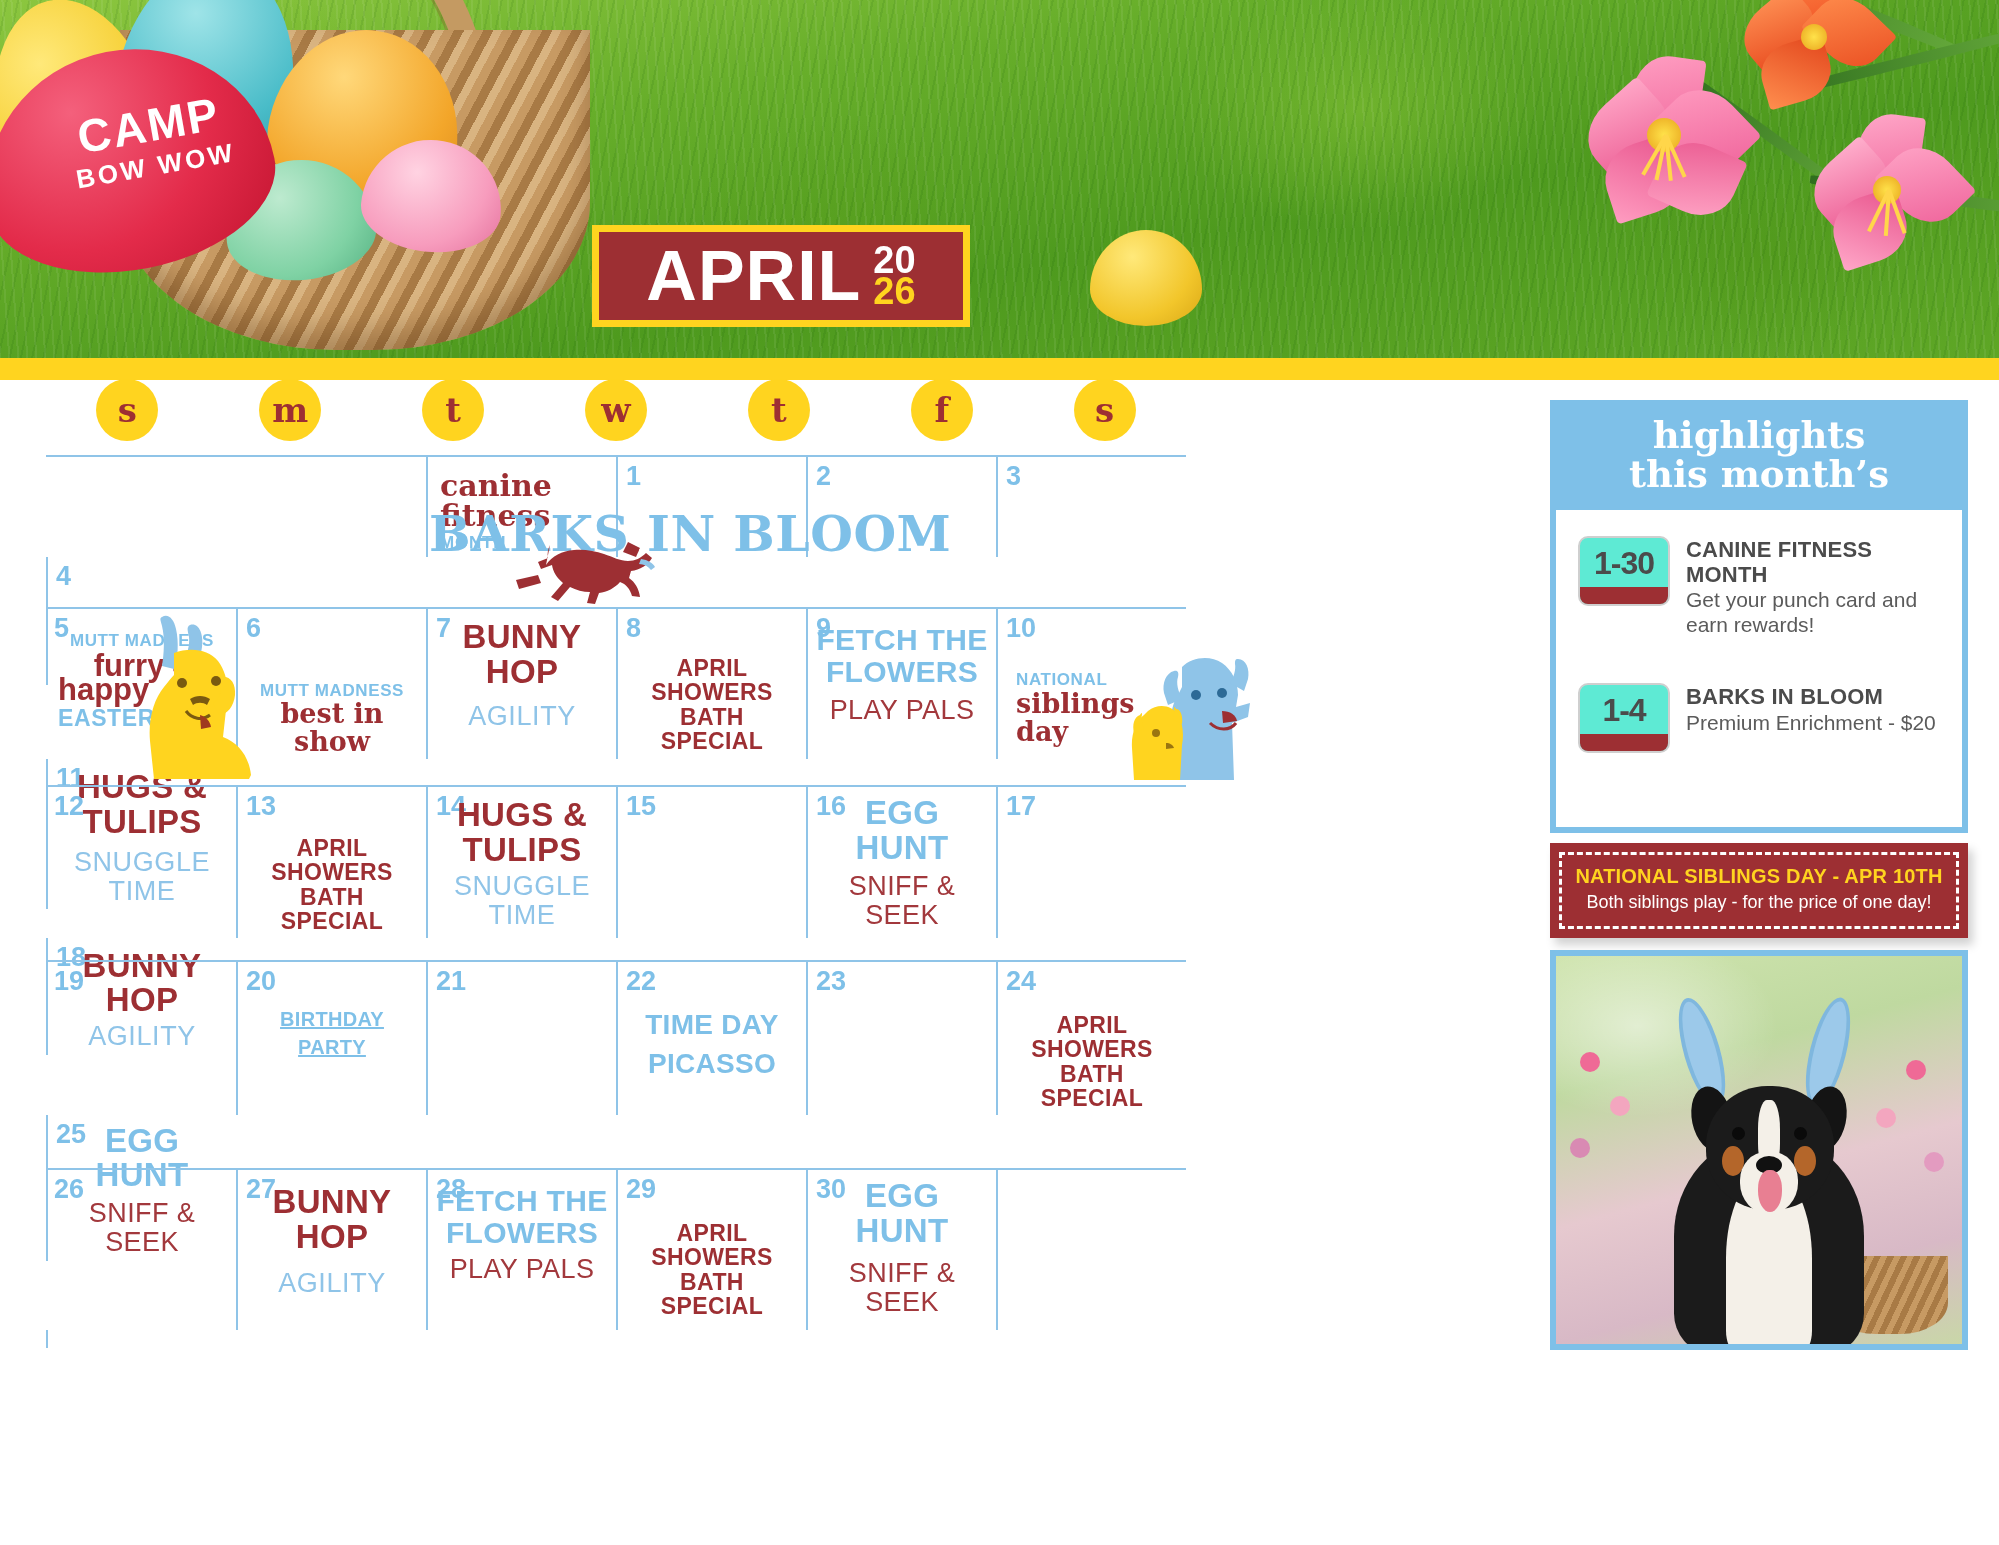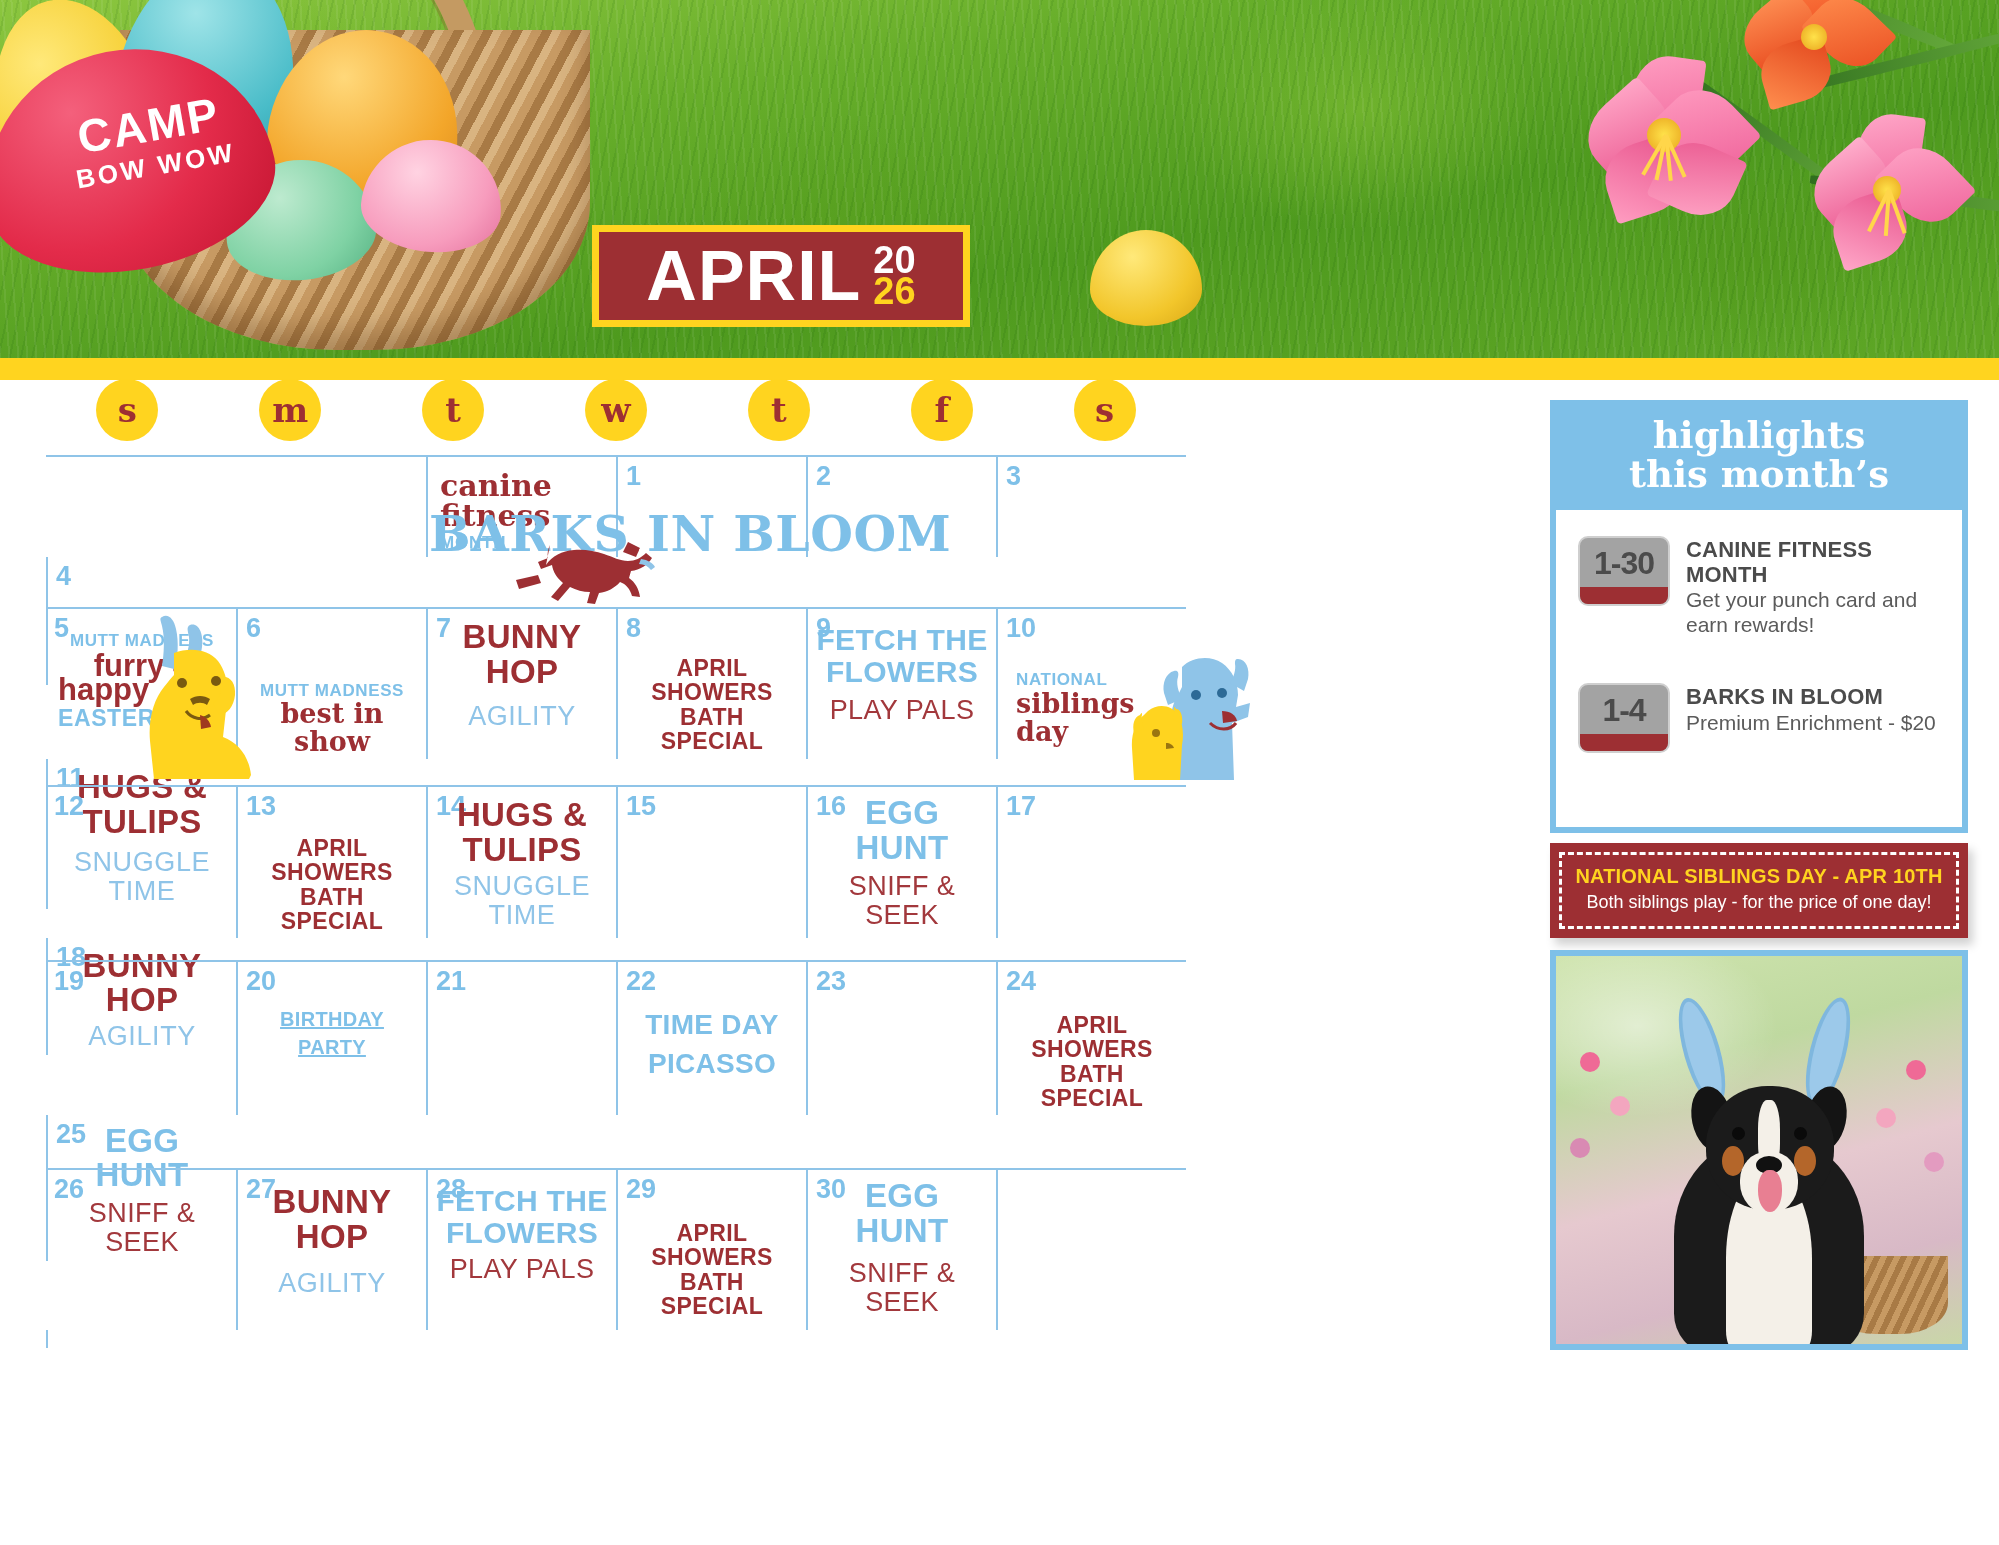--- a/index.html
+++ b/index.html
@@ -219,21 +219,21 @@
     background: #7ec0e8; padding: 10px 0 16px; text-align: center;
   }
   .hl-head-t {
     color: #fff; font-family: "DejaVu Serif", serif; font-weight: 700;
     font-size: 37px; line-height: 1.06;
   }
   .hl-body { padding: 26px 22px 28px; min-height: 270px; }
   .hl-item { display: flex; gap: 16px; margin-bottom: 46px; }
   .hl-badge {
     flex: 0 0 auto; width: 92px; height: 70px; border: 2px solid #cfcfcf;
-    border-radius: 10px; background:#a3a3a3; position: relative; overflow: hidden;
+    border-radius: 10px; background:#5eead4; position: relative; overflow: hidden;
     display:flex; align-items:flex-start; justify-content:center;
   }
   .hl-badge-num {
     color: #4b4b4b; font-size: 32px; font-weight: 700; letter-spacing: -1px;
     margin-top: 7px;
   }
   .hl-badge::after {
     content:""; position:absolute; left:0; bottom:0; width:100%; height: 17px;
     background: #9d2f33;
   }

